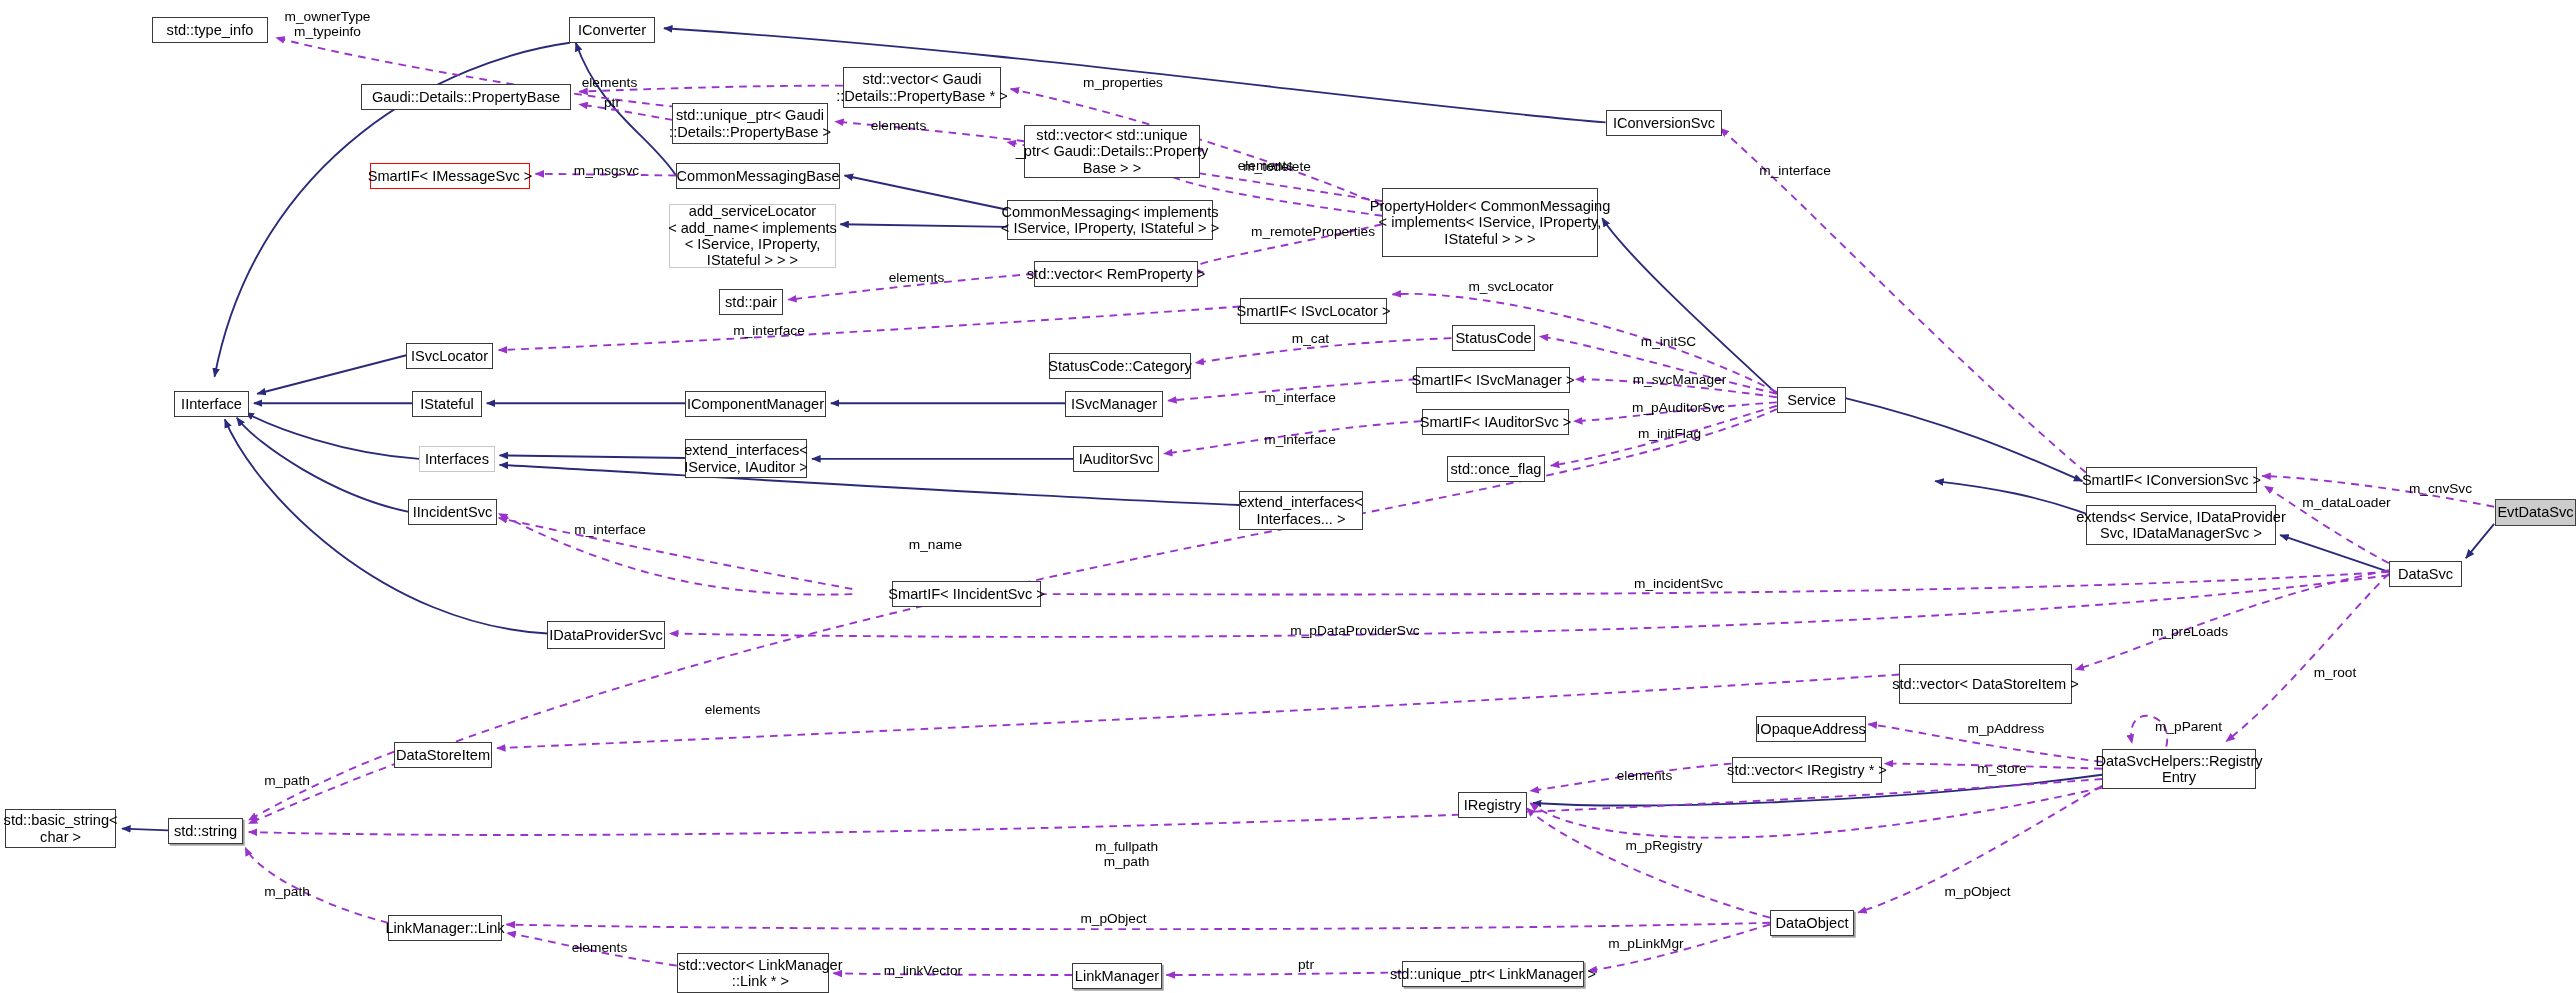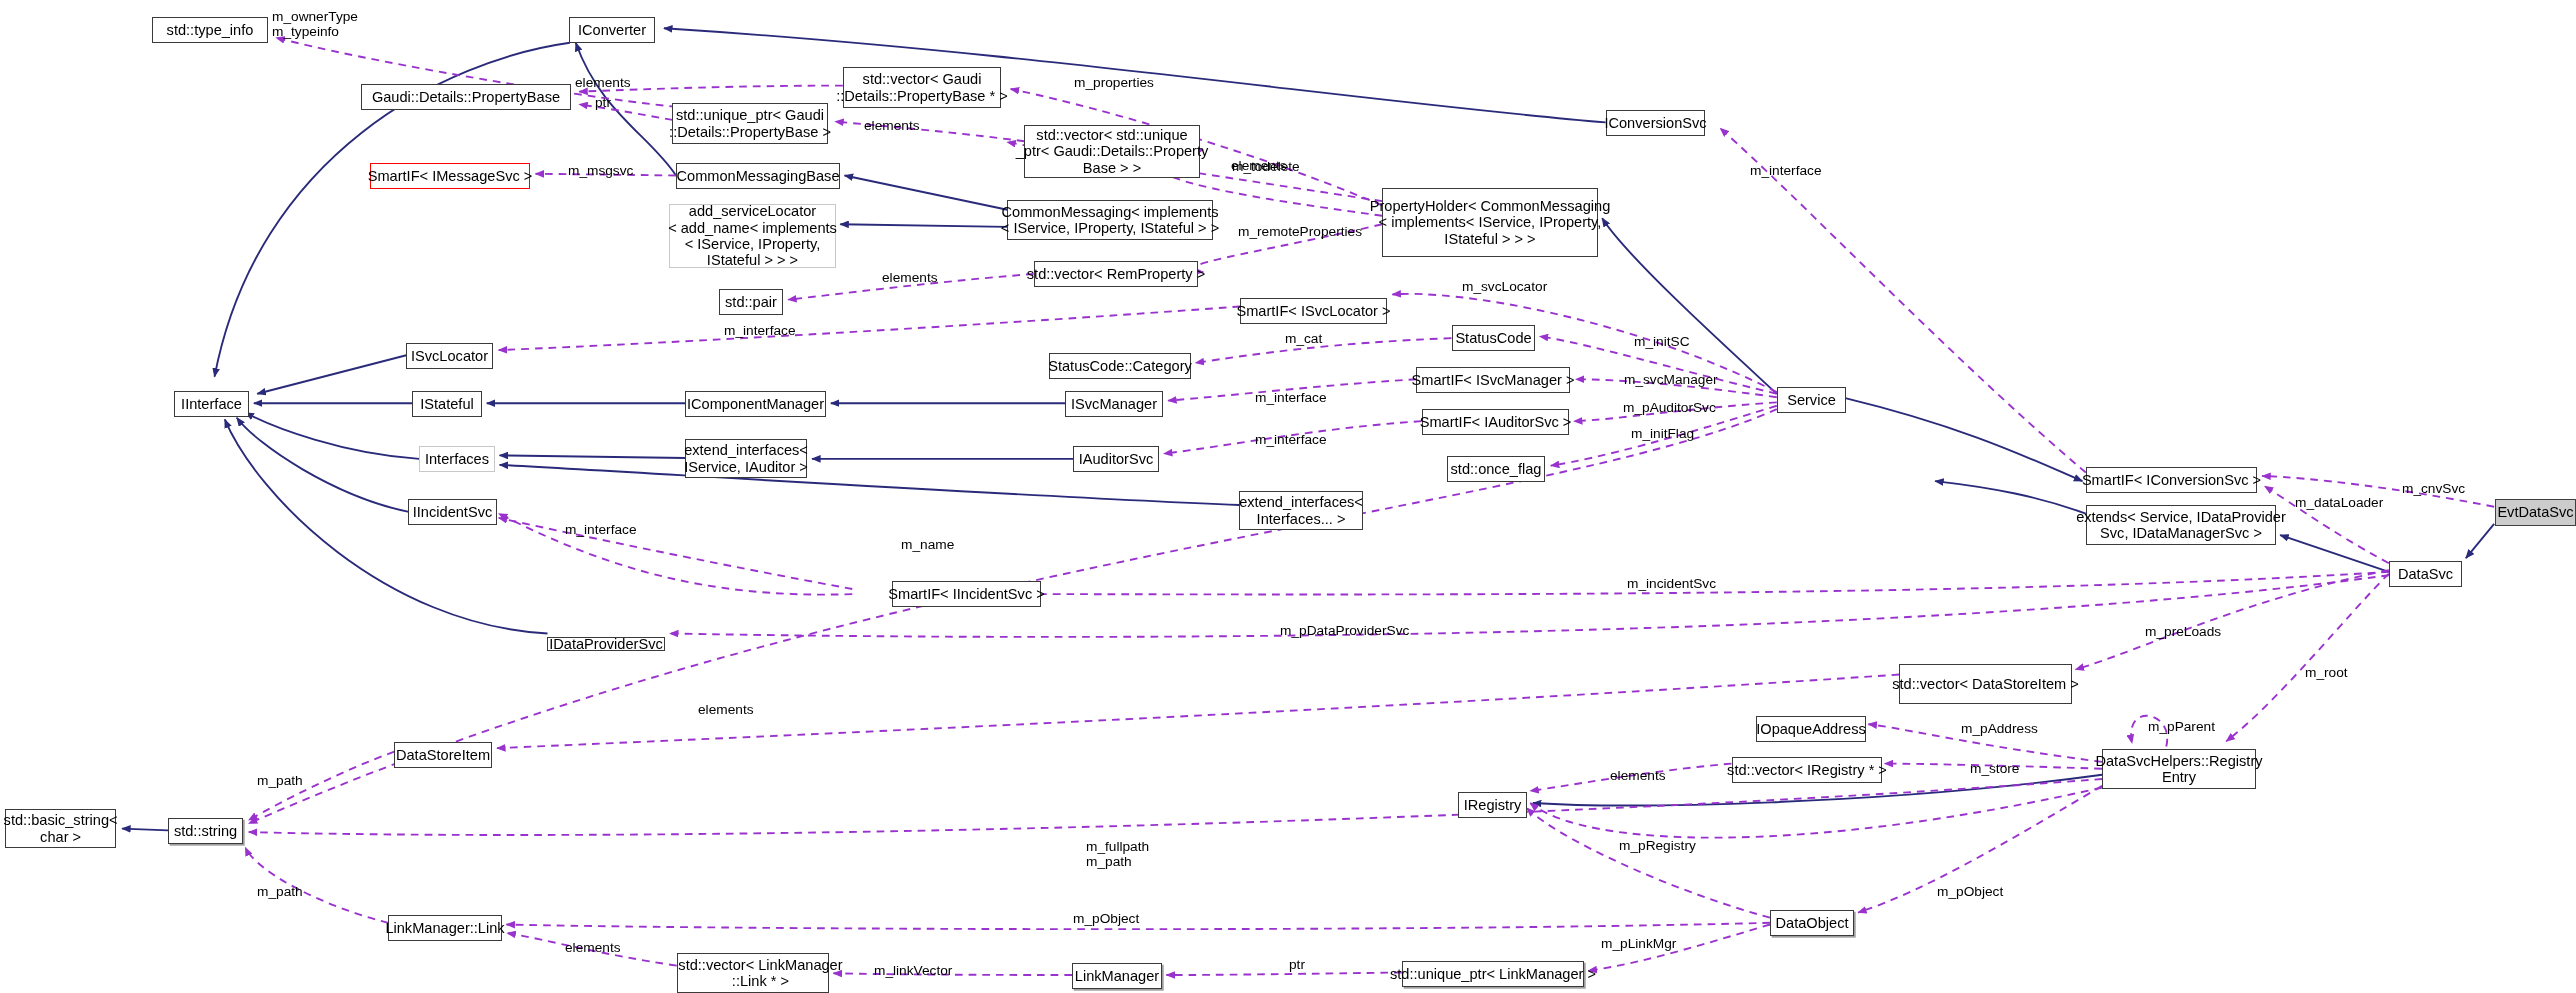--- a/index.html
+++ b/index.html
@@ -40,21 +40,21 @@
   .node.thick { border: 1.7px solid #3a3a3a; }
   .node.red   { border: 1.7px solid #ff0000; }
   .node.grey-border { border: 1.7px solid #c8c8c8; }
   .node.current { background: #cccccc; border: 1.7px solid #404040; }
   .node.shadow { box-shadow: 1.7px 1.7px 0 rgba(80,80,80,0.55); }
   .edge-label {
     position: absolute;
     font-size: 13.7px;
     color: #000000;
     white-space: pre;
-    text-align: left;
+    text-align: center;
     line-height: 1.1;
     z-index: 4;
   }
 </style>
 </head>
 <body>
 
 <div id="canvas">
 
   <svg class="edges" viewBox="0 0 3008 1160" xmlns="http://www.w3.org/2000/svg">
@@ -196,21 +196,21 @@
 <div class="node thick" style="left: 152px; top: 17px; width: 116px; height: 26px;">std::type_info</div>
     <div class="node thick" style="left: 569px; top: 17px; width: 86px; height: 26px;">IConverter</div>
     <div class="node thick" style="left: 361px; top: 84px; width: 210px; height: 26px;">Gaudi::Details::PropertyBase</div>
     <div class="node thick" style="left: 843px; top: 67px; width: 158px; height: 41px;">std::vector&lt; Gaudi
 ::Details::PropertyBase * &gt;</div>
     <div class="node thick" style="left: 672px; top: 103px; width: 156px; height: 41px;">std::unique_ptr&lt; Gaudi
 ::Details::PropertyBase &gt;</div>
     <div class="node thick" style="left: 1024px; top: 125px; width: 176px; height: 53px;">std::vector&lt; std::unique
 _ptr&lt; Gaudi::Details::Property
 Base &gt; &gt;</div>
-    <div class="node thick" style="left: 1606px; top: 110px; width: 99px; height: 26px;">IConversionSvc</div>
+    <div class="node thick" style="left: 1606px; top: 110px; width: 116px; height: 26px;">IConversionSvc</div>
     <div class="node red" style="left: 370px; top: 163px; width: 160px; height: 26px;">SmartIF&lt; IMessageSvc &gt;</div>
     <div class="node thick" style="left: 676px; top: 163px; width: 164px; height: 26px;">CommonMessagingBase</div>
     <div class="node thick" style="left: 1007px; top: 200px; width: 206px; height: 40px;">CommonMessaging&lt; implements
 &lt; IService, IProperty, IStateful &gt; &gt;</div>
     <div class="node thick" style="left: 1382px; top: 188px; width: 216px; height: 69px;">PropertyHolder&lt; CommonMessaging
 &lt; implements&lt; IService, IProperty,
 IStateful &gt; &gt; &gt;</div>
     <div class="node grey-border" style="left: 669px; top: 204px; width: 167px; height: 64px;">add_serviceLocator
 &lt; add_name&lt; implements
 &lt; IService, IProperty,
@@ -235,21 +235,21 @@
     <div class="node thick" style="left: 1447px; top: 456px; width: 98px; height: 26px;">std::once_flag</div>
     <div class="node thick" style="left: 2086px; top: 467px; width: 171px; height: 26px;">SmartIF&lt; IConversionSvc &gt;</div>
     <div class="node thick" style="left: 1239px; top: 491px; width: 124px; height: 39px;">extend_interfaces&lt;
 Interfaces... &gt;</div>
     <div class="node thick" style="left: 2086px; top: 505px; width: 190px; height: 40px;">extends&lt; Service, IDataProvider
 Svc, IDataManagerSvc &gt;</div>
     <div class="node current" style="left: 2495px; top: 499px; width: 81px; height: 27px;">EvtDataSvc</div>
     <div class="node thick" style="left: 408px; top: 499px; width: 89px; height: 26px;">IIncidentSvc</div>
     <div class="node thick" style="left: 2389px; top: 561px; width: 73px; height: 26px;">DataSvc</div>
     <div class="node thick" style="left: 852px; top: 581px; width: 149px; height: 26px; margin-left: 40px;">SmartIF&lt; IIncidentSvc &gt;</div>
-    <div class="node thick" style="left: 547px; top: 621px; width: 118px; height: 14px; margin-top: 16px;">IDataProviderSvc</div>
+    <div class="node thick" style="left: 547px; top: 621px; width: 118px; height: 28px;">IDataProviderSvc</div>
     <div class="node thick" style="left: 1899px; top: 664px; width: 173px; height: 40px;">std::vector&lt; DataStoreItem &gt;</div>
     <div class="node thick" style="left: 1756px; top: 716px; width: 110px; height: 26px;">IOpaqueAddress</div>
     <div class="node thick" style="left: 394px; top: 742px; width: 98px; height: 26px;">DataStoreItem</div>
     <div class="node thick" style="left: 1732px; top: 757px; width: 150px; height: 26px;">std::vector&lt; IRegistry * &gt;</div>
     <div class="node thick" style="left: 2102px; top: 749px; width: 154px; height: 40px;">DataSvcHelpers::Registry
 Entry</div>
     <div class="node thick" style="left: 1458px; top: 792px; width: 69px; height: 26px;">IRegistry</div>
     <div class="node thick" style="left: 5.1px; top: 809px; width: 111px; height: 39px;">std::basic_string&lt;
 char &gt;</div>
     <div class="node thick shadow" style="left: 168px; top: 818px; width: 75px; height: 26px;">std::string</div>

